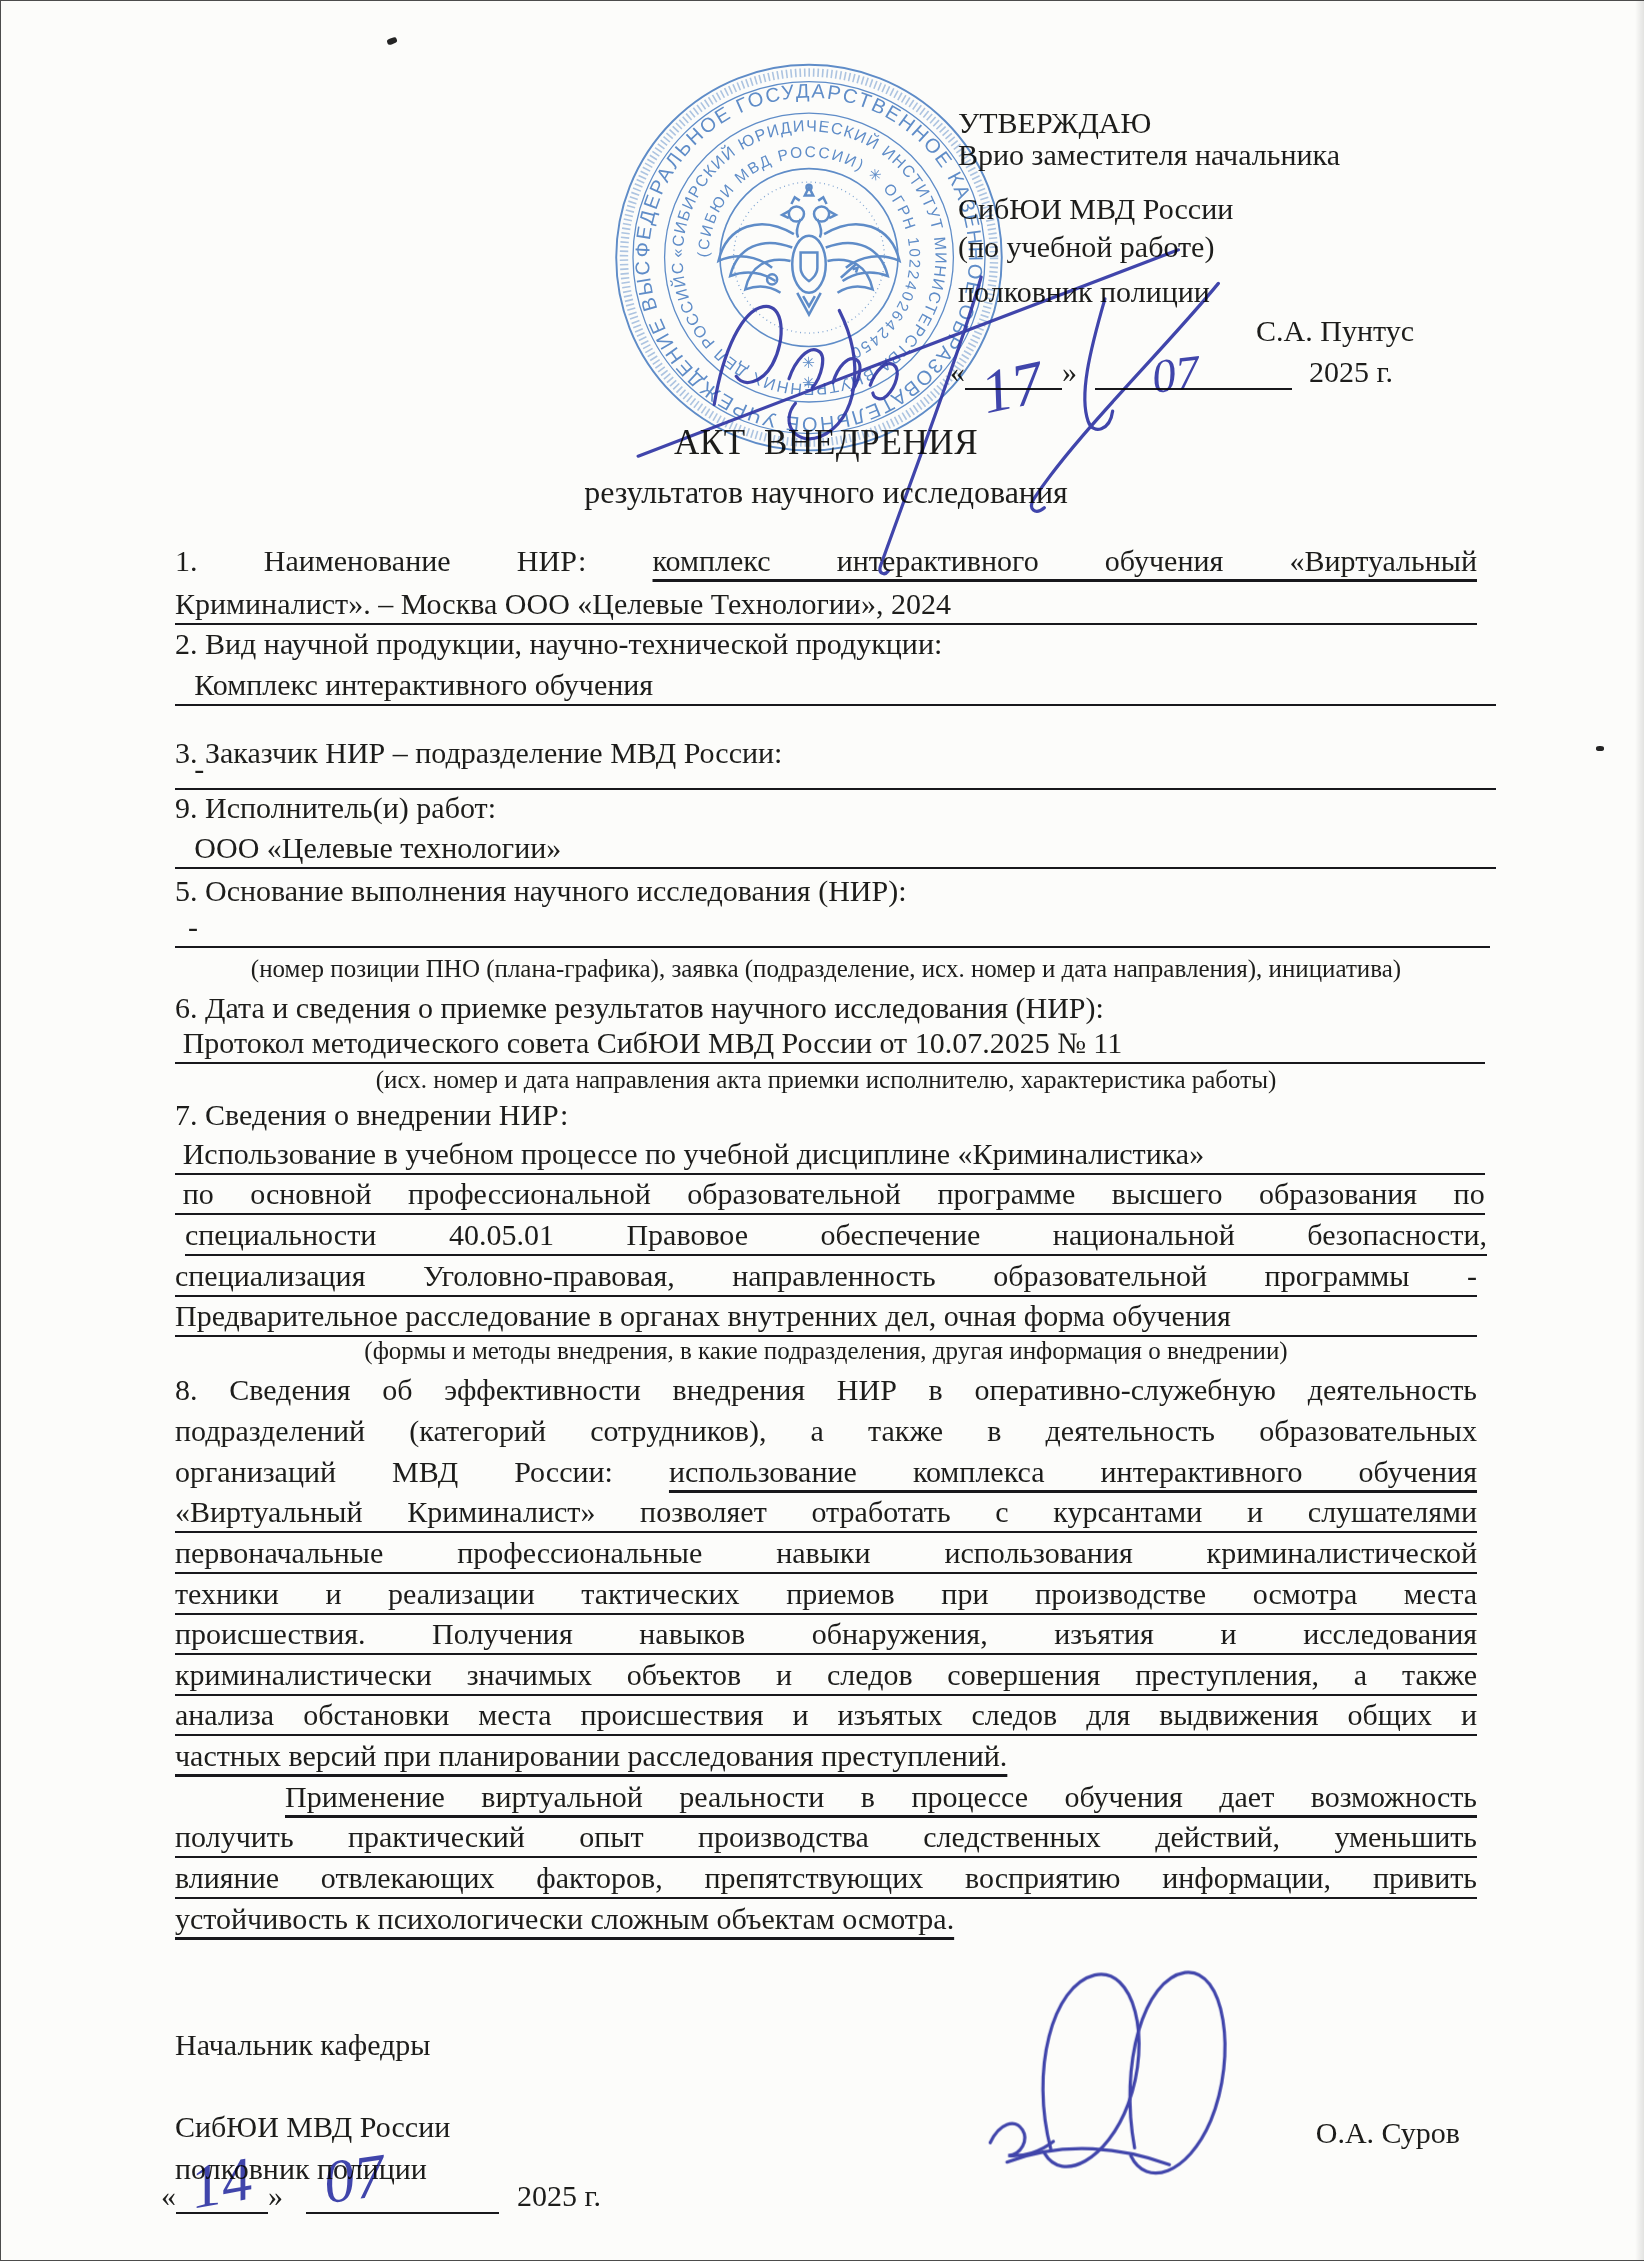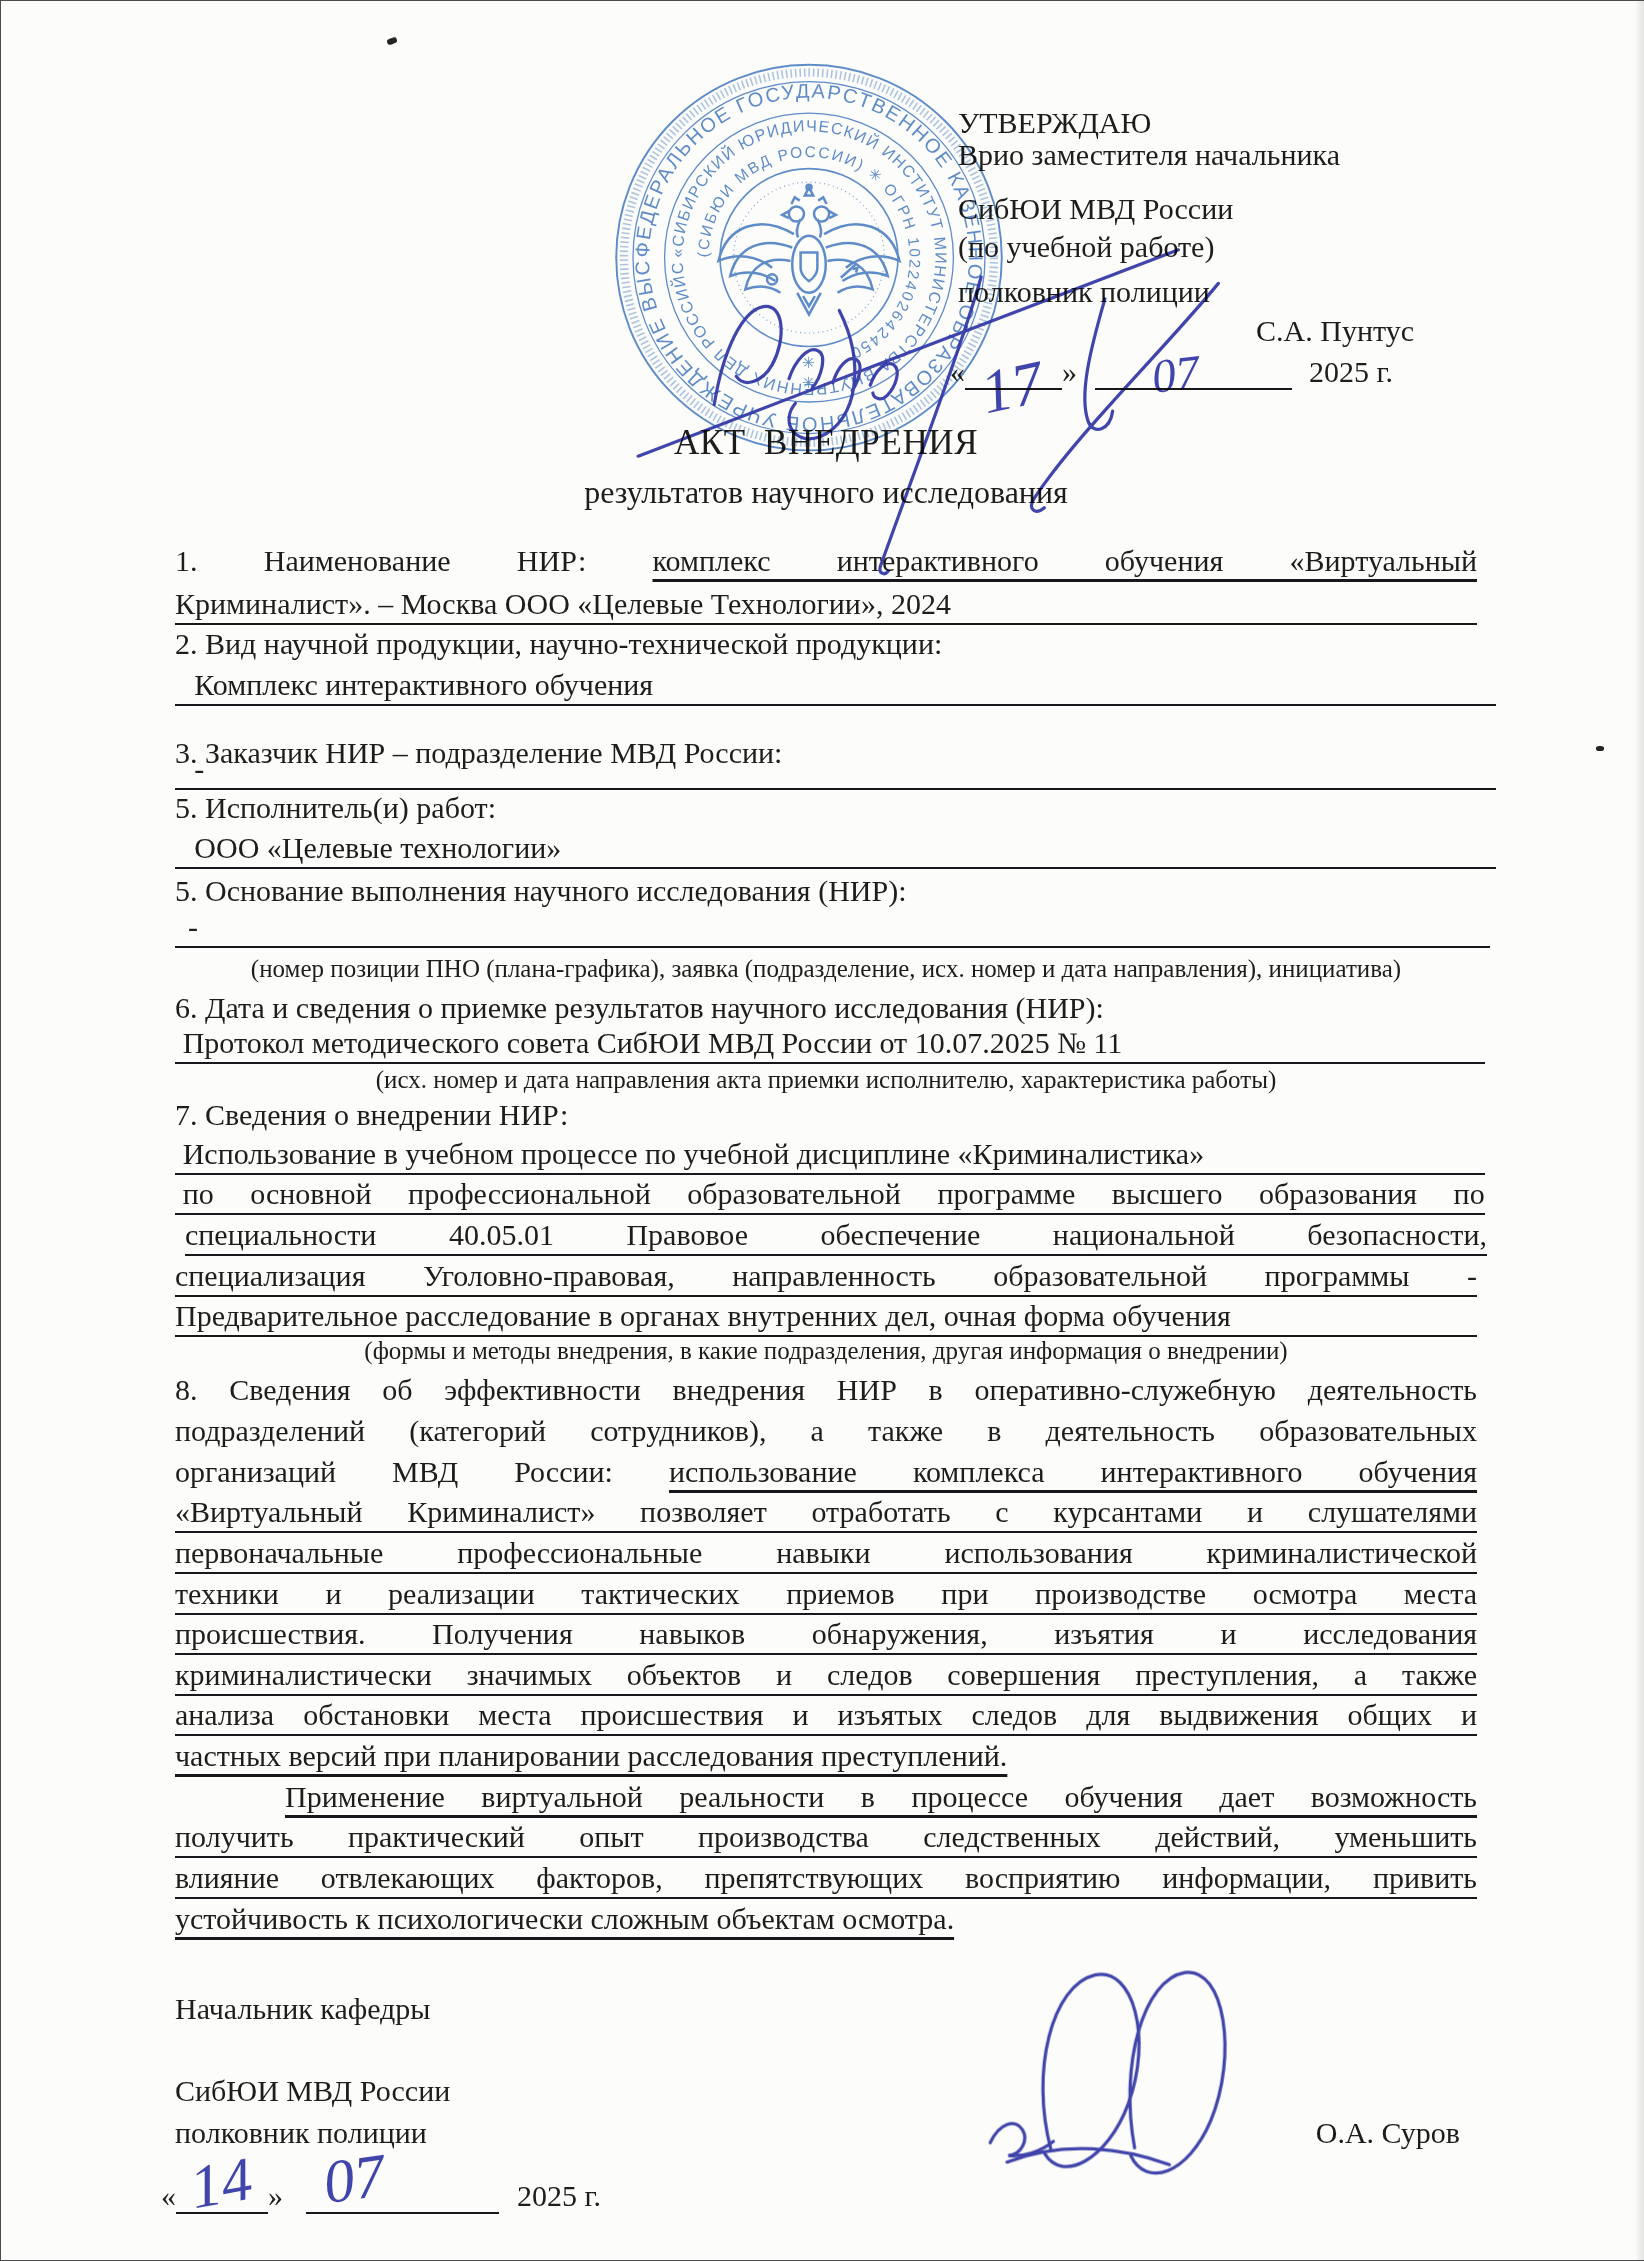--- a/index.html
+++ b/index.html
@@ -27,21 +27,21 @@
   #doc-lines{position:absolute;left:174px;top:0;width:1302px;}
   .line{position:absolute;left:0;width:1302px;height:37px;line-height:36px;font-size:30px;white-space:nowrap;}
   .line.just{text-align:justify;text-align-last:justify;white-space:normal;}
   .line.ul{border-bottom:2.6px solid #18181c;}
   .line.small{font-size:25px;line-height:28px;height:30px;text-align:center;}
   .u{text-decoration:underline;text-decoration-thickness:2.6px;text-underline-offset:8.4px;text-decoration-color:#18181c;}
   
   .date-row{position:absolute;height:37px;line-height:36px;font-size:30px;white-space:nowrap;}
   .blank{display:inline-block;border-bottom:2.6px solid #18181c;height:34px;vertical-align:bottom;}
   
-  .ft-line{position:absolute;left:174px;width:580px;height:37px;line-height:36px;font-size:30px;white-space:nowrap;}
+  .ft-line{position:absolute;left:174px;width:580px;height:37px;line-height:36px;font-size:30px;white-space:nowrap;margin-top:36px;}
   .ft-signer{position:absolute;left:1161px;width:298px;height:37px;line-height:36px;font-size:30px;text-align:right;}
   
   .overlay{position:absolute;left:0;top:0;mix-blend-mode:multiply;pointer-events:none;}
   .artifact{position:absolute;background:#242424;border-radius:40%;}
 </style>
 </head>
 <body>
 
 <div class="page">
 
@@ -66,21 +66,21 @@
     <div class="doc-subtitle">результатов научного исследования</div>
   </div>
 
   <div id="doc-lines">
       <div class="line just" style="top: 542px;"><span>1. Наименование НИР: </span><span class="u">комплекс интерактивного обучения «Виртуальный</span></div>
       <div class="line ul" style="top: 585px;"><span>Криминалист». – Москва ООО «Целевые Технологии», 2024</span></div>
       <div class="line" style="top: 625px;"><span>2. Вид научной продукции, научно-технической продукции:</span></div>
       <div class="line ul" style="top: 666px; padding-left: 19.3px;"><span>Комплекс интерактивного обучения</span></div>
       <div class="line" style="top: 707px; margin-top: 27px;"><span>3. Заказчик НИР – подразделение МВД России:</span></div>
       <div class="line ul" style="top: 750px; padding-left: 19.3px;"><span>-</span></div>
-      <div class="line" style="top: 789px;"><span>5. Исполнитель(и) работ:</span></div>
+      <div class="line" style="top: 789px;"><span>9. Исполнитель(и) работ:</span></div>
       <div class="line ul" style="top: 829px; padding-left: 19.3px;"><span>ООО «Целевые технологии»</span></div>
       <div class="line" style="top: 872px;"><span>5. Основание выполнения научного исследования (НИР):</span></div>
       <div class="line ul" style="top: 908px; padding-left: 13px;"><span>-</span></div>
       <div class="line small" style="top: 954px;"><span>(номер позиции ПНО (плана-графика), заявка (подразделение, исх. номер и дата направления), инициатива)</span></div>
       <div class="line" style="top: 989px;"><span>6. Дата и сведения о приемке результатов научного исследования (НИР):</span></div>
       <div class="line ul" style="top: 1024px; padding-left: 7.7px;"><span>Протокол методического совета СибЮИ МВД России от 10.07.2025 № 11</span></div>
       <div class="line small" style="top: 1065px;"><span>(исх. номер и дата направления акта приемки исполнителю, характеристика работы)</span></div>
       <div class="line" style="top: 1096px;"><span>7. Сведения о внедрении НИР:</span></div>
       <div class="line ul" style="top: 1135px; padding-left: 7.7px;"><span>Использование в учебном процессе по учебной дисциплине «Криминалистика»</span></div>
       <div class="line just ul" style="top: 1175px; padding-left: 7.7px;"><span>по основной профессиональной образовательной программе высшего образования по</span></div>

